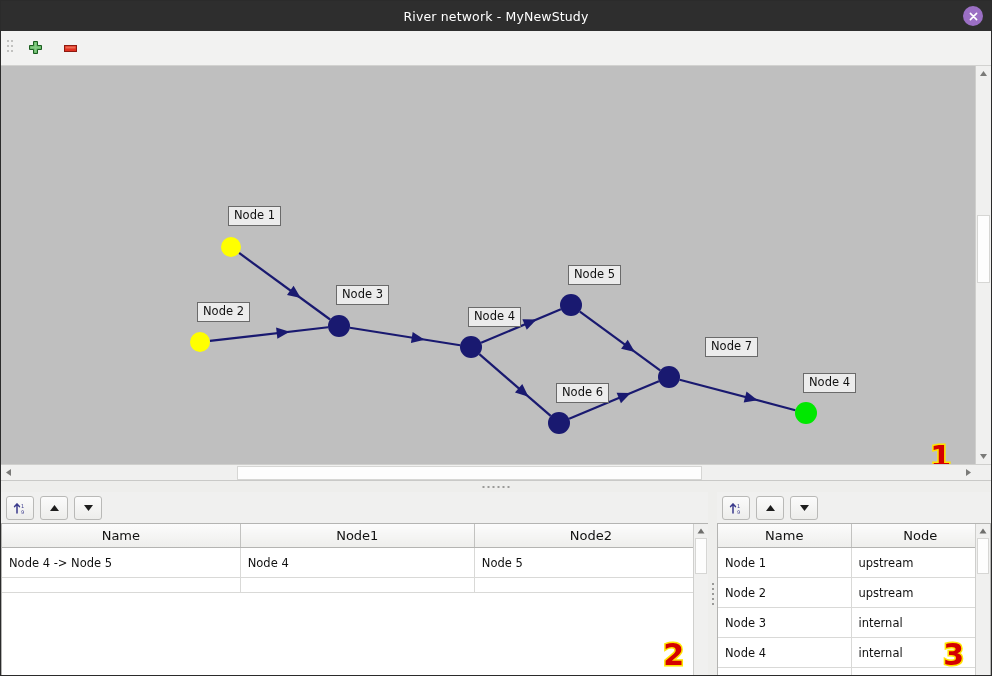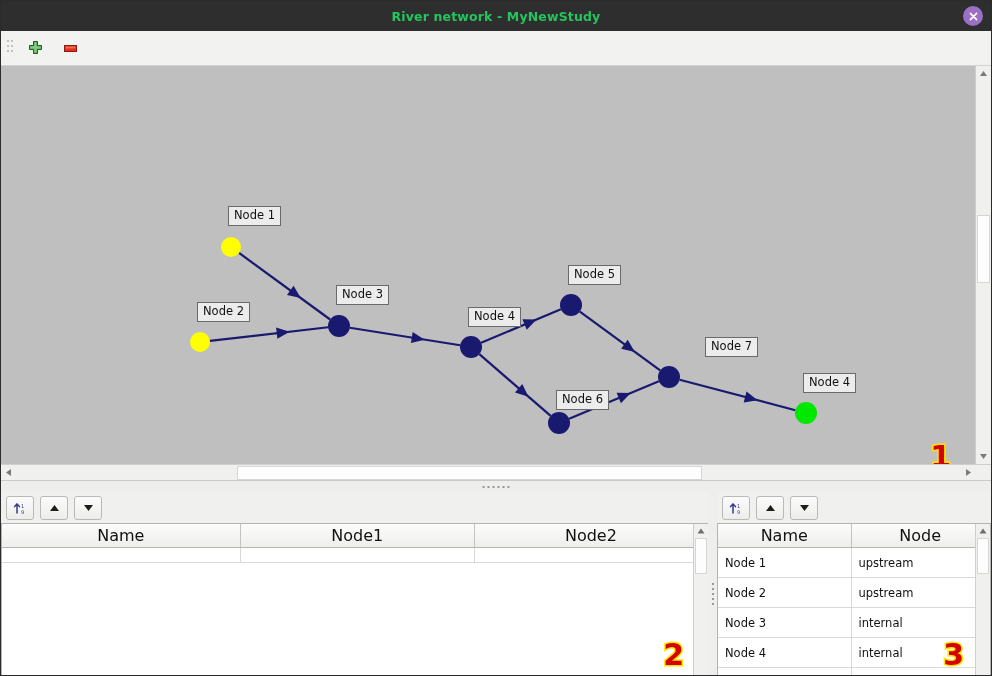--- a/index.html
+++ b/index.html
@@ -8,21 +8,21 @@
     font-family:"DejaVu Sans","Liberation Sans",sans-serif;
     background:#f0f0ef;
     -webkit-font-smoothing:antialiased;
   }
   .window{position:relative;width:992px;height:676px;box-sizing:border-box;
           border:1px solid #2b2b2b;background:#f0f0ef;overflow:hidden;}
 
   
   .titlebar{position:relative;height:30px;background:#2e2e2e;
             display:flex;align-items:center;justify-content:center;}
-  .titlebar .title{color:#22c55e;font-size:12.5px;font-weight:bold;letter-spacing:.15px;}
+  .titlebar .title{color:#ffffff;font-size:12.5px;font-weight:normal;letter-spacing:.15px;}
   .close-btn{position:absolute;right:8px;top:50%;transform:translateY(-50%);
              width:20px;height:20px;border-radius:50%;background:#9b6fc4;
              display:flex;align-items:center;justify-content:center;cursor:pointer;}
   .close-btn svg{display:block;}
 
   
   .toolbar{height:34px;background:#f2f2f1;border-bottom:1px solid #d2d2d0;
            display:flex;align-items:center;padding-left:6px;gap:3px;position:relative;}
   .tb-grip{width:7px;height:20px;margin-right:2px;opacity:.55;}
   .tb-btn{width:30px;height:26px;display:flex;align-items:center;justify-content:center;
@@ -78,21 +78,21 @@
   .pane-toolbar{height:31px;display:flex;align-items:center;padding-left:5px;gap:6px;
                 background:#f0f0ef;}
   .pbtn{width:26px;height:22px;background:linear-gradient(#fbfbfb,#ededeb);
         border:1px solid #b9b9b7;border-radius:3px;display:flex;align-items:center;
         justify-content:center;cursor:pointer;}
 
   .table-box{flex:1;position:relative;background:#fff;border:1px solid #b4b4b2;
              border-right:0;border-bottom:1px solid #b4b4b2;overflow:hidden;margin:0;}
   .tbl{width:100%;border-collapse:collapse;table-layout:fixed;}
   .tbl th{background:linear-gradient(#fcfcfc,#eeeeec);border-right:1px solid #c2c2c0;
-          border-bottom:1px solid #b4b4b2;font-weight:normal;font-size:16px;
+          border-bottom:1px solid #b4b4b2;font-weight:normal;font-size:13px;
           color:#111;height:23px;text-align:center;padding:0;}
   .tbl td{border-right:1px solid #d9d9d7;border-bottom:1px solid #d9d9d7;
           font-size:11.5px;color:#111;height:29px;padding:0 0 0 7px;
           background:#fff;white-space:nowrap;overflow:hidden;}
   .tbl tr.empty td{height:14px;}
   .table-scroll{position:absolute;right:0;top:0;bottom:0;width:14px;background:#f0f0ef;
                 border-left:1px solid #cfcfcd;}
   .table-scroll .arrow{height:14px;display:flex;align-items:center;justify-content:center;cursor:pointer;}
   .table-scroll .thumb{position:absolute;left:1px;right:1px;background:#fdfdfd;
                        border:1px solid #d6d6d4;cursor:pointer;}
@@ -169,21 +169,21 @@
           <circle cx="558" cy="357" r="11" fill="#191970"></circle>
           <circle cx="668" cy="311" r="11" fill="#191970"></circle>
           <circle cx="805" cy="347" r="11" fill="#00e800"></circle>
         </svg>
       <div class="annot" id="annot-1" style="right:25px;bottom:-8px;">1</div>
     <div class="node-label" style="left: 227px; top: 140px;">Node 1</div>
         <div class="node-label" style="left: 196px; top: 236px;">Node 2</div>
         <div class="node-label" style="left: 335px; top: 219px;">Node 3</div>
         <div class="node-label" style="left: 467px; top: 241px;">Node 4</div>
         <div class="node-label" style="left: 567px; top: 199px;">Node 5</div>
-        <div class="node-label" style="left: 555px; top: 324px;">Node 6</div>
+        <div class="node-label" style="left: 555px; top: 317px;">Node 6</div>
         <div class="node-label" style="left: 704px; top: 271px;">Node 7</div>
         <div class="node-label" style="left: 802px; top: 307px;">Node 4</div>
       </div>
 
     <div class="vscroll">
       <div class="arrow">
         <svg width="9" height="7" viewBox="0 0 9 7">
             <path d="M4.5 1 L8 6 L1 6 Z" fill="#7a7a78"></path>
           </svg>
       </div>
@@ -255,20 +255,25 @@
               <col style="width:229px">
             </colgroup>
           <thead>
               <tr id="branches-head">
                 <th>Name</th>
                 <th>Node1</th>
                 <th>Node2</th>
               </tr>
             </thead>
           <tbody id="branches-body">
+              <tr>
+                <td>Node 4 -&gt; Node 5</td>
+                <td>Node 4</td>
+                <td>Node 5</td>
+              </tr>
               <tr class="empty">
                 <td>&nbsp;</td>
                 <td>&nbsp;</td>
                 <td>&nbsp;</td>
               </tr>
             </tbody>
         </table>
         <div class="annot-tbl" id="annot-2" style="right:24px;bottom:24px;">2</div>
         <div class="table-scroll">
           <div class="arrow">

